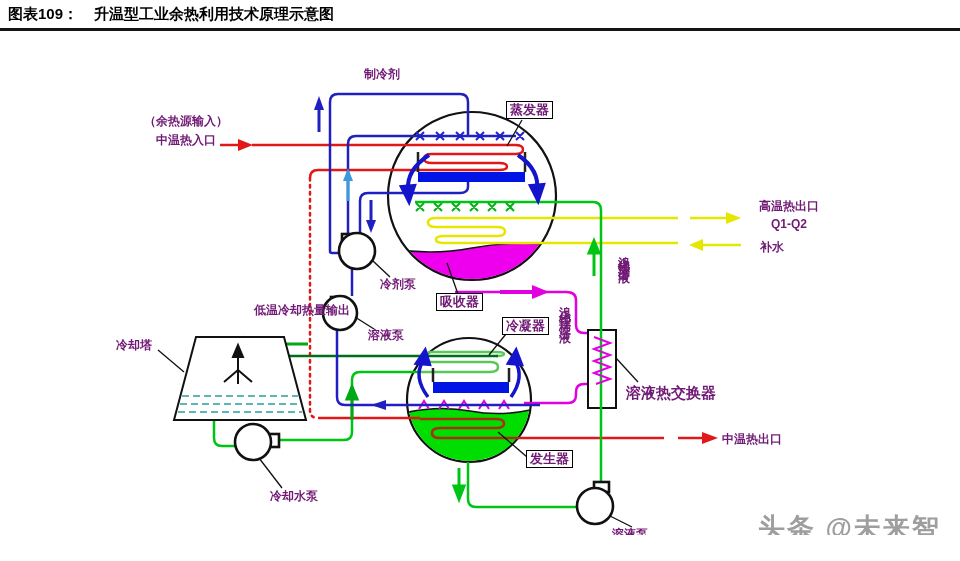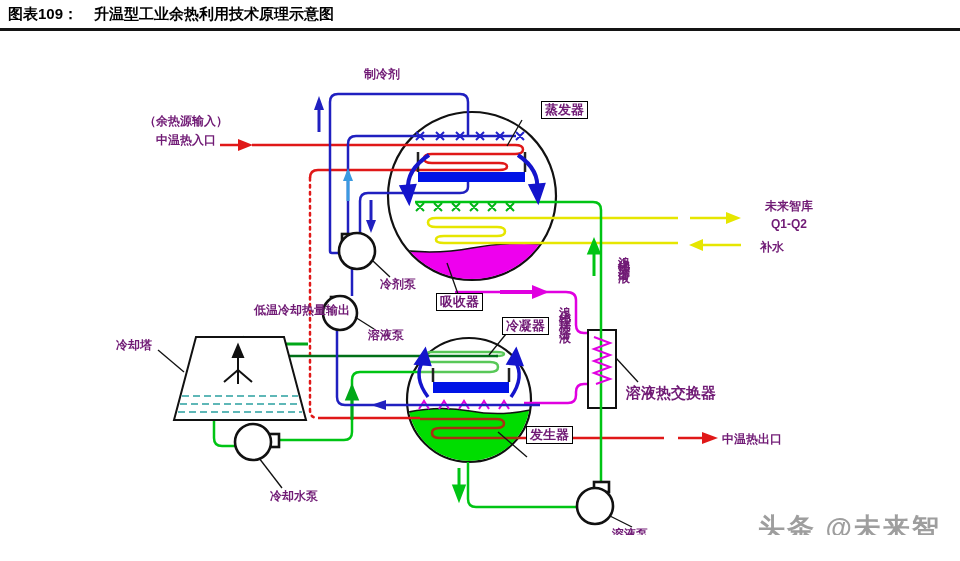--- a/index.html
+++ b/index.html
@@ -192,21 +192,21 @@
   </svg>
 
   <div class="lbl" style="left:364px;top:66px;">制冷剂</div>
 
   <div class="lbl ctr" style="left:122px;top:112px;width:128px;line-height:19px;">
     <div>（余热源输入）</div>
     <div>中温热入口</div>
   </div>
 
   <div class="lbl ctr" style="left:734px;top:197px;width:110px;line-height:18px;">
-    <div>未来智库</div>
+    <div>高温热出口</div>
     <div>Q1-Q2</div>
   </div>
 
   <div class="lbl" style="left:760px;top:239px;">补水</div>
 
   <div class="lbl ctr" style="left:222px;top:301px;width:160px;line-height:19px;">
     <div>低温冷却热量输出</div>
   </div>
 
   <div class="lbl" style="left:116px;top:337px;">冷却塔</div>
@@ -220,22 +220,22 @@
   <div class="lbl" style="left:612px;top:526px;">溶液泵</div>
 
   <div class="lbl" style="left:626px;top:384px;font-size:15px;">溶液热交换器</div>
 
   <div class="lbl" style="left:722px;top:431px;">中温热出口</div>
 
   <div class="lbl vert" style="left:556px;top:296px;height:118px;font-size:12px;">溴化锂稀溶液</div>
 
   <div class="lbl vert" style="left:615px;top:246px;height:104px;font-size:12px;letter-spacing:3px;">溴化锂浓溶液</div>
 
-  <div class="lbl boxlbl" style="left:541px;top:101px;">蒸发器</div>
+  <div class="lbl boxlbl" style="left:506px;top:101px;">蒸发器</div>
 
   <div class="lbl boxlbl" style="left:436px;top:293px;">吸收器</div>
 
   <div class="lbl boxlbl" style="left:502px;top:317px;">冷凝器</div>
 
-  <div class="lbl boxlbl" style="left:526px;top:426px;text-align:center;">发生器</div>
+  <div class="lbl boxlbl" style="left:526px;top:450px;text-align:center;">发生器</div>
 
   <div id="wm">头条 @未来智库</div>
 </div>
 
 </body></html>

